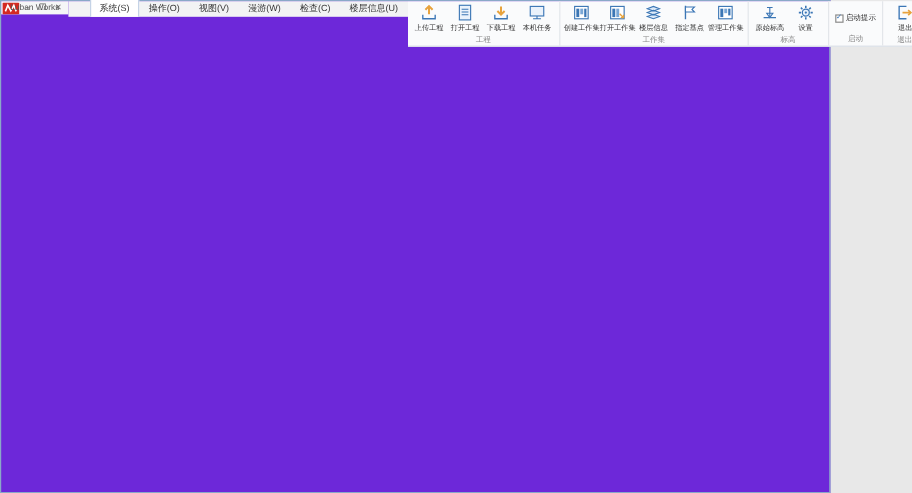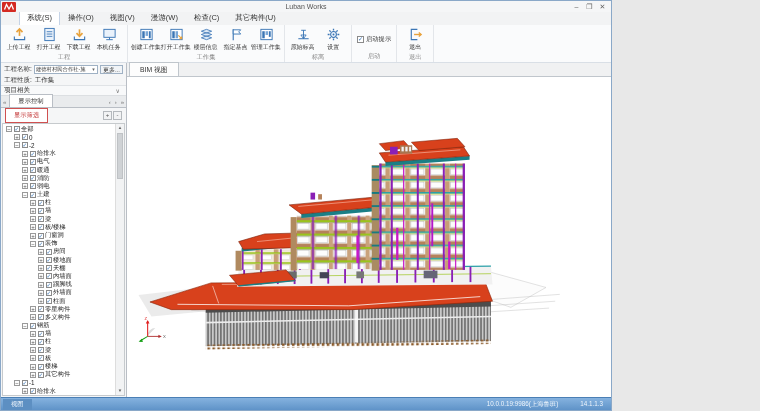--- a/index.html
+++ b/index.html
@@ -1,18 +1,18 @@
 <!DOCTYPE html>
 <html><head>
 <meta charset="utf-8">
 <style>
   *{box-sizing:border-box;margin:0;padding:0}
   html,body{width:760px;height:411px;overflow:hidden}
   body{font-family:"Liberation Sans","DejaVu Sans",sans-serif;background:#e8e8e8;-webkit-font-smoothing:antialiased}
-  .window{position:relative;width:612px;height:411px;background:#6d28d9;border:1px solid #8aa8c8;display:flex;flex-direction:column}
+  .window{position:relative;width:692px;height:411px;background:#6d28d9;border:1px solid #8aa8c8;display:flex;flex-direction:row}
 
   
   .titlebar{height:11px;display:flex;align-items:center;background:#f5f6f7;position:relative;flex:0 0 auto}
   .logo{width:15px;height:10px;margin-left:1px}
   .win-title{position:absolute;left:0;right:0;text-align:center;font-size:7px;color:#555;pointer-events:none}
   .win-controls{margin-left:auto;display:flex;gap:2px;padding-right:3px}
   .win-controls span{font-size:7px;line-height:9px;color:#666;width:11px;text-align:center;cursor:default}
 
   
   .menubar{height:13px;display:flex;align-items:flex-end;background:#f2f3f4;padding-left:18px;flex:0 0 auto}
@@ -94,21 +94,21 @@
       <span>✕</span>
     </div>
   </div>
 
   <div class="menubar" id="menubar">
       <div class="mtab sel">系统(S)</div>
       <div class="mtab">操作(O)</div>
       <div class="mtab">视图(V)</div>
       <div class="mtab">漫游(W)</div>
       <div class="mtab">检查(C)</div>
-      <div class="mtab">其它构件(U)</div>
+      <div class="mtab">楼层信息(U)</div>
     </div>
 
   <div class="ribbon">
 
     <div class="rgroup">
       <div class="rbuttons">
         <div class="rbtn">
           <svg viewBox="0 0 16 16">
               <path d="M2.5 10v3.5h11V10" fill="none" stroke="#3b76b5" stroke-width="1.2"></path>
               <path d="M8 9.5V3" stroke="#e8a33d" stroke-width="1.8"></path>

